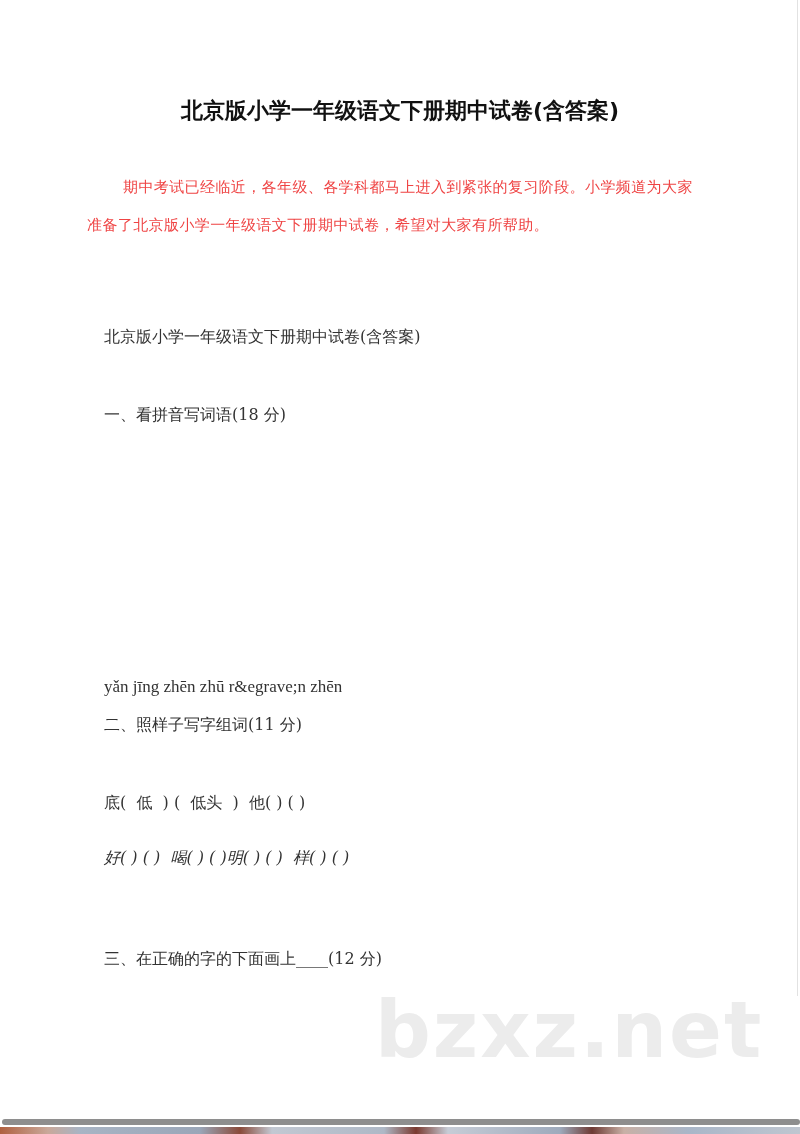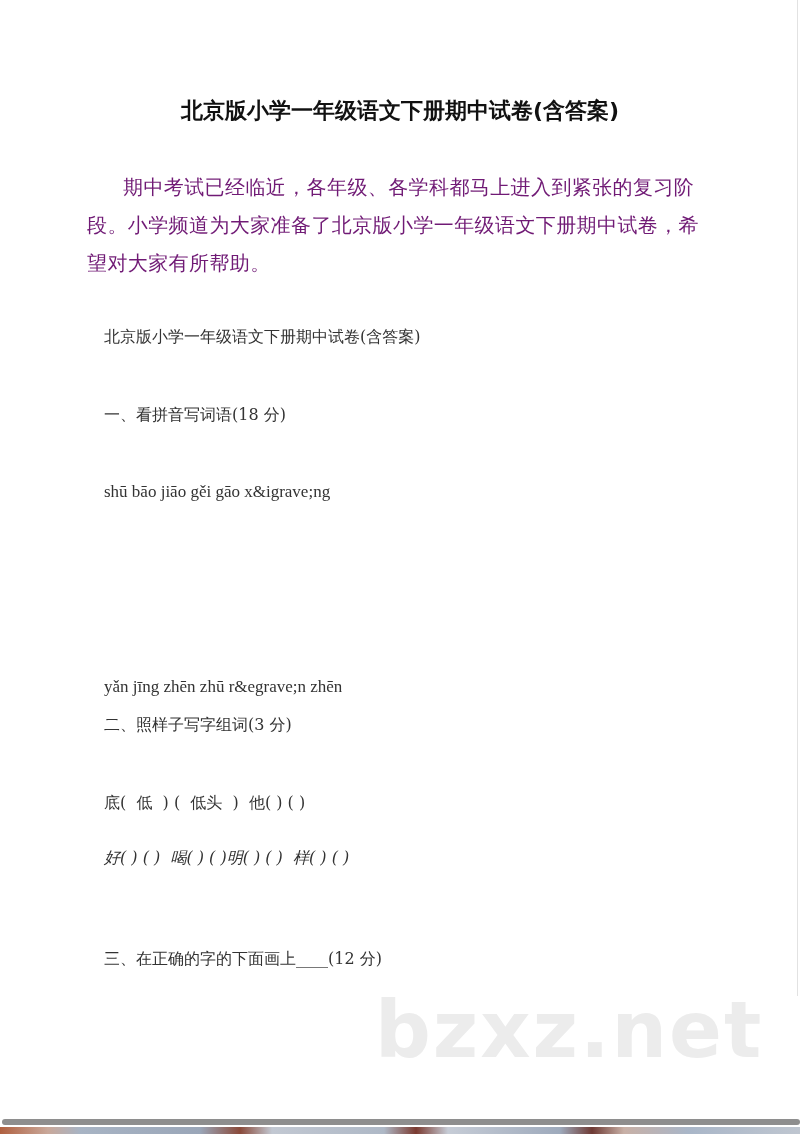--- a/index.html
+++ b/index.html
@@ -35,24 +35,24 @@
       font-size: 22px;
       color: #111111;
       letter-spacing: 0px;
       margin: 0;
     }
     .intro {
       position: absolute;
       left: 87px;
       top: 168px;
       width: 618px;
-      font-size: 20px;
+      font-size: 15px;
       line-height: 38px;
       text-indent: 36px;
-      color: #701a75;
+      color: #ef4444;
       margin: 0;
       letter-spacing: 0.4px;
     }
     .line {
       position: absolute;
       left: 104px;
       font-size: 16px;
       color: #333333;
       white-space: pre;
       margin: 0;
@@ -99,26 +99,25 @@
 <div class="page">
 
   <h1 class="doc-title">北京版小学一年级语文下册期中试卷(含答案)</h1>
 
   <p class="intro">期中考试已经临近，各年级、各学科都马上进入到紧张的复习阶段。小学频道为大家准备了北京版小学一年级语文下册期中试卷，希望对大家有所帮助。</p>
 
   <p class="line" style="top:327px;">北京版小学一年级语文下册期中试卷(含答案)</p>
 
   <p class="line" style="top:405px;text-align:center;">一、看拼音写词语(18 分)</p>
 
-  <p class="line pinyin" style="top:482px;">shū bāo jiāo gěi gāo x&amp;igrave;ng</p>
 
 
   <p class="line pinyin" style="top:638px;margin-top:39px;">yǎn jīng zhēn zhū r&amp;egrave;n zhēn</p>
 
-  <p class="line" style="top:715px;">二、照样子写字组词(3 分)</p>
+  <p class="line" style="top:715px;">二、照样子写字组词(11 分)</p>
 
   <p class="line" style="top:793px;">底(  低  ) (  低头  )  他( ) ( )</p>
 
   <p class="line" style="top:848px;font-style:italic;">好( ) ( )  喝( ) ( )明( ) ( )  样( ) ( )</p>
 
   <p class="line" style="top:949px;">三、在正确的字的下面画上____(12 分)</p>
 
   <div class="watermark">bzxz.net</div>
 </div>
 

